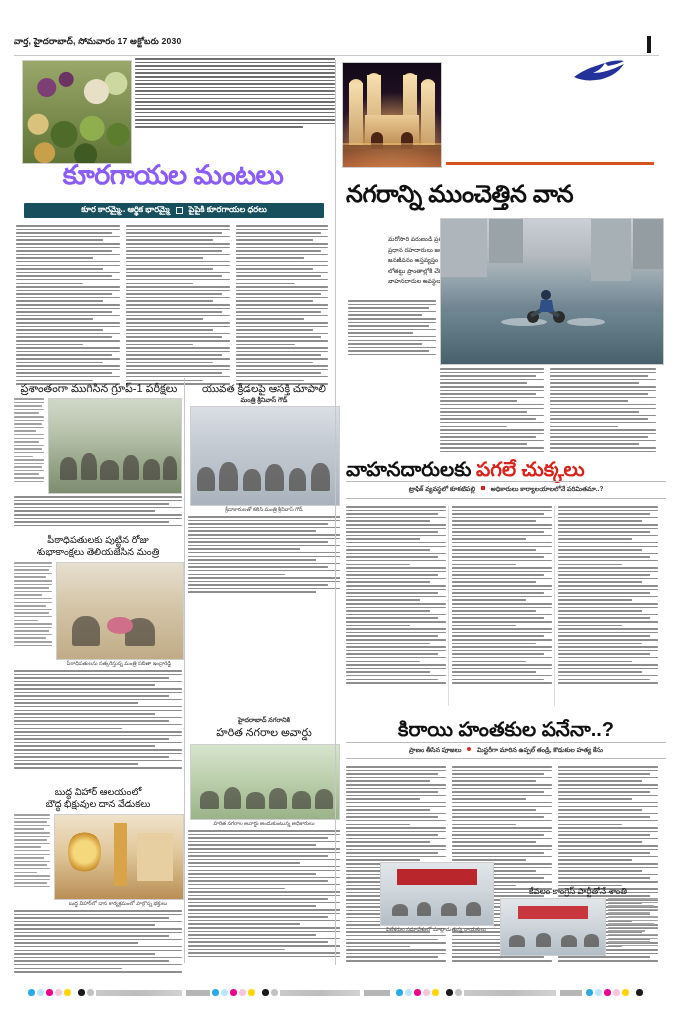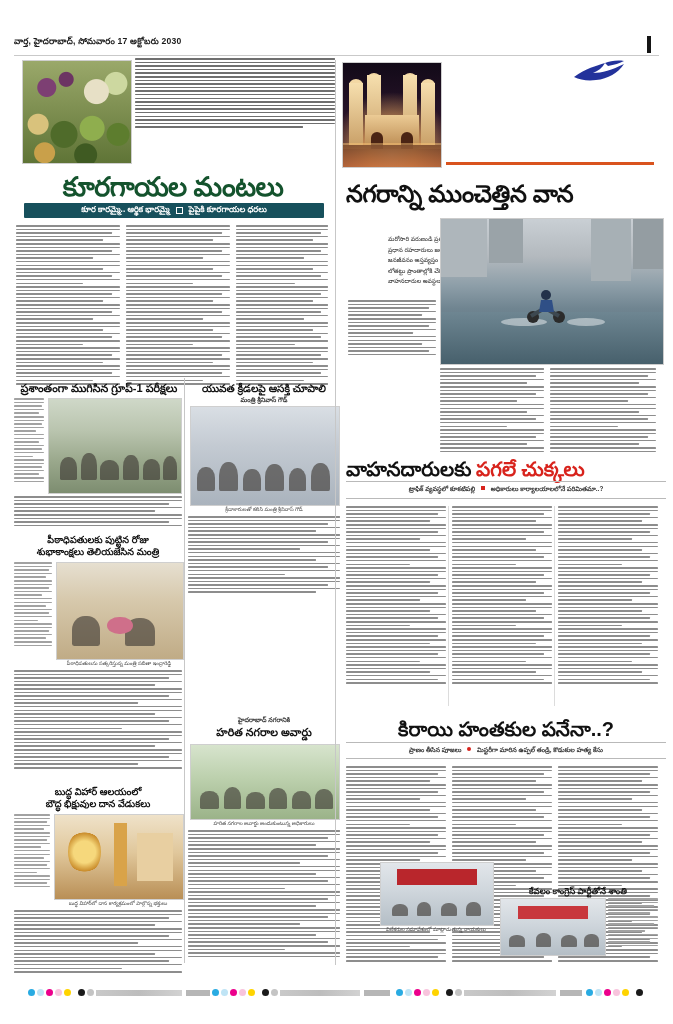--- a/index.html
+++ b/index.html
@@ -89,22 +89,22 @@
       radial-gradient(circle at 88% 72%, #5d7d2e 0 11px, transparent 12px),
       radial-gradient(circle at 20% 90%, #c9a04a 0 10px, transparent 11px),
       radial-gradient(circle at 58% 92%, #3f5a22 0 11px, transparent 12px),
       linear-gradient(#9aa86a,#5f7436);
     border:1px solid #d8d8d8;
   }
   .vegcap{position:absolute;left:135px;top:58px;width:200px;}
 
   
   .h-veg{
-    position:absolute;left:18px;top:172px;width:310px;
-    font-size:27px;font-weight:700;color:#14532d;text-align:center;
+    position:absolute;left:18px;top:160px;width:310px;
+    font-size:27px;font-weight:700;color:#8b5cf6;text-align:center;
     letter-spacing:-.6px;white-space:nowrap;
   }
   .subbar{
     position:absolute;left:24px;top:203px;width:300px;height:15px;
     background:#17505c;color:#fff;border-radius:1px;
     font-size:8.2px;font-weight:700;
     display:flex;align-items:center;justify-content:center;gap:6px;
     white-space:nowrap;
   }
   .subbar .mk{width:5px;height:5px;border:1px solid #fff;display:inline-block;}
@@ -128,21 +128,21 @@
   .rp-rider{position:absolute;left:78px;bottom:40px;width:52px;height:38px;}
   .rp-splash{position:absolute;bottom:38px;height:8px;background:rgba(255,255,255,.45);border-radius:50%;}
 
   .bullets{position:absolute;left:348px;top:219px;width:88px;}
   .bullets li{
     list-style:none;margin:0 0 3.5px 0;padding:0;
     font-size:6.1px;color:#222;line-height:7px;white-space:nowrap;
   }
 
   
-  .h-sec{font-weight:700;color:#111;text-align:center;white-space:nowrap;}
+  .h-sec{font-weight:400;color:#111;text-align:center;white-space:nowrap;}
   .h-red{color:#d8231c;}
 
   .sub-sec{
     font-size:6.4px;font-weight:700;color:#333;text-align:center;white-space:nowrap;
   }
   .dotred{display:inline-block;width:4px;height:4px;background:#d8231c;border-radius:50%;vertical-align:1px;margin:0 4px;}
   .sqred{display:inline-block;width:4px;height:4px;background:#d8231c;vertical-align:1px;margin:0 4px;}
 
   
   .photo{border:1px solid #cfcfcf;overflow:hidden;position:absolute;}

